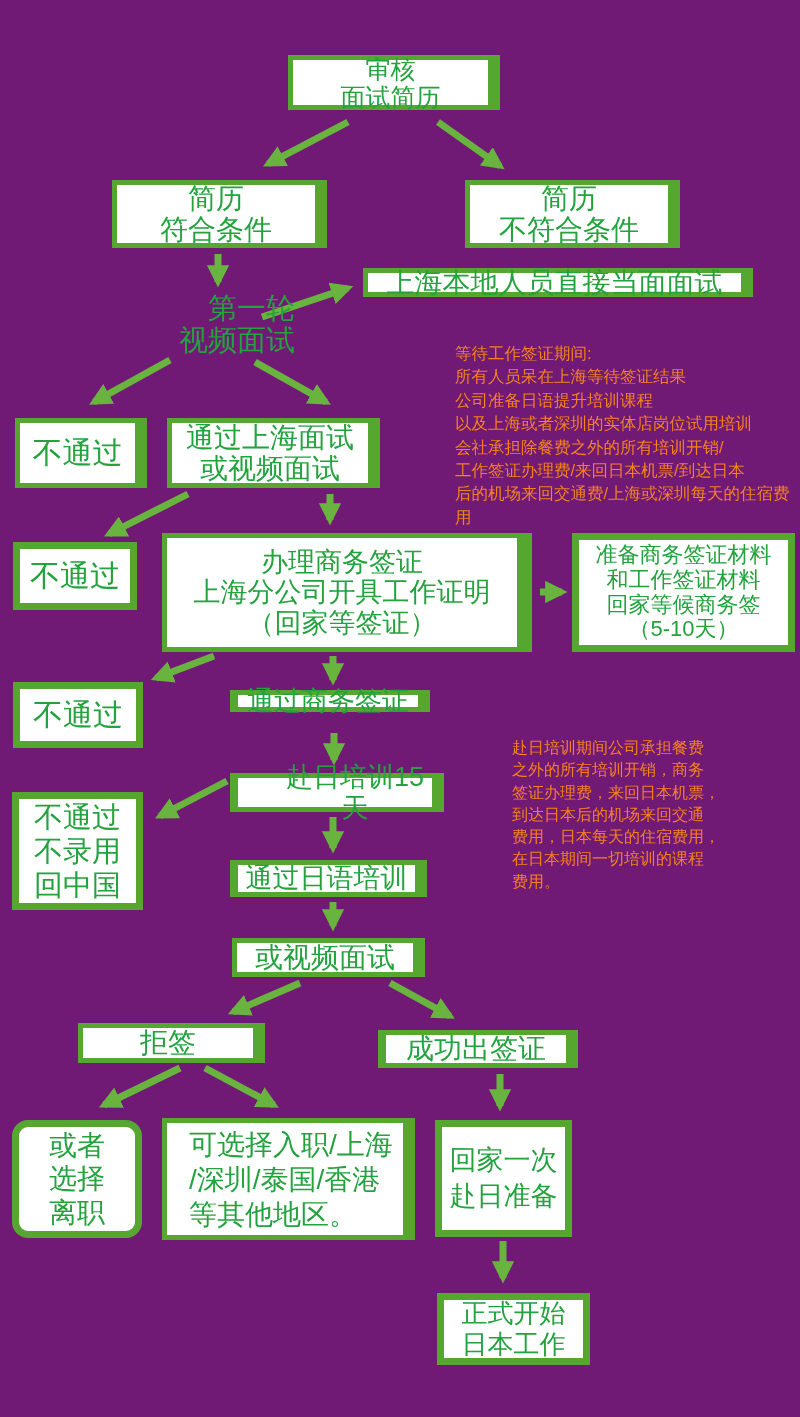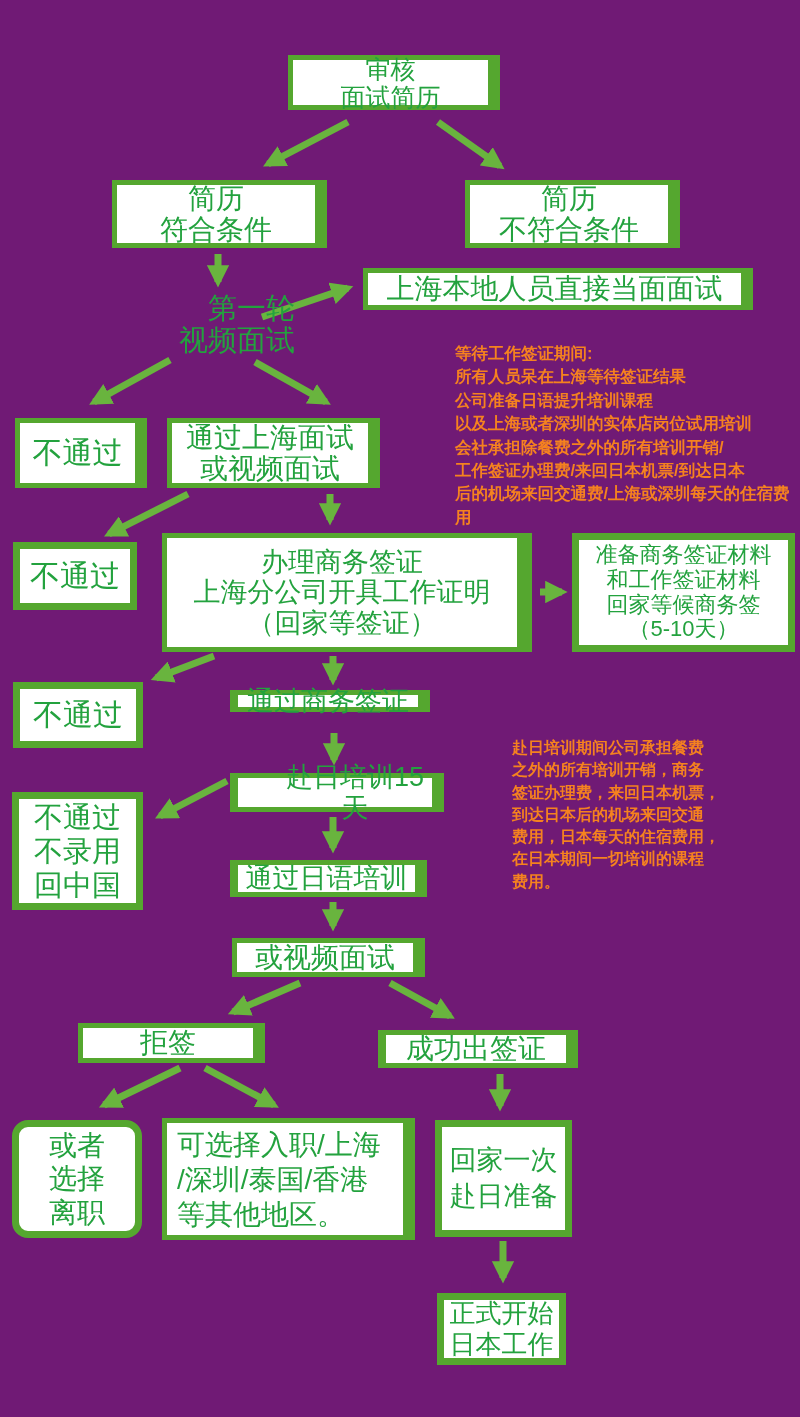--- a/index.html
+++ b/index.html
@@ -30,24 +30,24 @@
   .freetext{
     position:absolute;
     color:var(--green-text);
     text-align:right;
     white-space:pre-line;
     line-height:1.1;
   }
   .note{
     position:absolute;
     color:var(--orange);
-    font-weight:bold;
+    font-weight:normal;
     white-space:pre-line;
   }
-  .leftalign{text-align:left;justify-content:flex-start;padding-left:10px;}
+  .leftalign{text-align:left;justify-content:flex-start;padding-left:22px;}
 </style>
 </head>
 <body>
 
 <div id="canvas">
 
   <svg id="arrow-layer" viewBox="0 0 800 1417" xmlns="http://www.w3.org/2000/svg">
     <defs>
       <marker id="head" markerWidth="3.4" markerHeight="3.2" refX="2.4" refY="1.6" orient="auto" markerUnits="strokeWidth">
         <path d="M0,0 L3.2,1.6 L0,3.2 Z" fill="#69b43e"></path>
@@ -83,21 +83,21 @@
 
   <div class="box" style="left:112px;top:180px;width:215px;height:68px;font-size:28px;">简历
 符合条件</div>
 
   <div class="box" style="left:465px;top:180px;width:215px;height:68px;font-size:28px;">简历
 不符合条件</div>
 
   <div class="freetext" style="left:135px;top:293px;width:160px;font-size:29px;">第一轮
 视频面试</div>
 
-  <div class="box" style="left:363px;top:268px;width:390px;height:42px;font-size:28px;text-align:center;">上海本地人员直接当面面试</div>
+  <div class="box" style="left:363px;top:268px;width:390px;height:29px;font-size:28px;text-align:center;">上海本地人员直接当面面试</div>
 
   <div class="note" style="left:455px;top:342px;width:345px;font-size:16.5px;line-height:23.4px;">等待工作签证期间:
 所有人员呆在上海等待签证结果
 公司准备日语提升培训课程
 以及上海或者深圳的实体店岗位试用培训
 会社承担除餐费之外的所有培训开销/
 工作签证办理费/来回日本机票/到达日本
 后的机场来回交通费/上海或深圳每天的住宿费用</div>
 
   <div class="box" style="left:15px;top:418px;width:132px;height:70px;font-size:30px;">不通过</div>
@@ -146,16 +146,16 @@
 选择
 离职</div>
 
   <div class="box leftalign" style="left:162px;top:1118px;width:253px;height:122px;font-size:28px;line-height:1.25;text-align:left;">可选择入职/上海
 /深圳/泰国/香港
 等其他地区。</div>
 
   <div class="box uniform" style="left:435px;top:1120px;width:137px;height:117px;font-size:27px;line-height:1.3;">回家一次
 赴日准备</div>
 
-  <div class="box uniform" style="left:437px;top:1293px;width:129px;height:72px;font-size:26px;line-height:1.2;">正式开始
+  <div class="box uniform" style="left:437px;top:1293px;width:153px;height:72px;font-size:26px;line-height:1.2;">正式开始
 日本工作</div>
 
 </div>
 
 </body></html>

